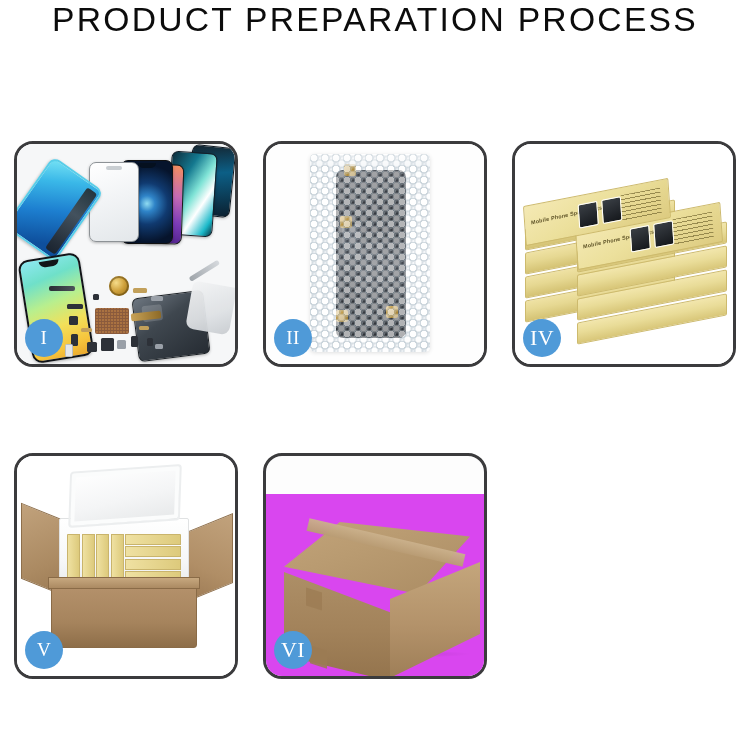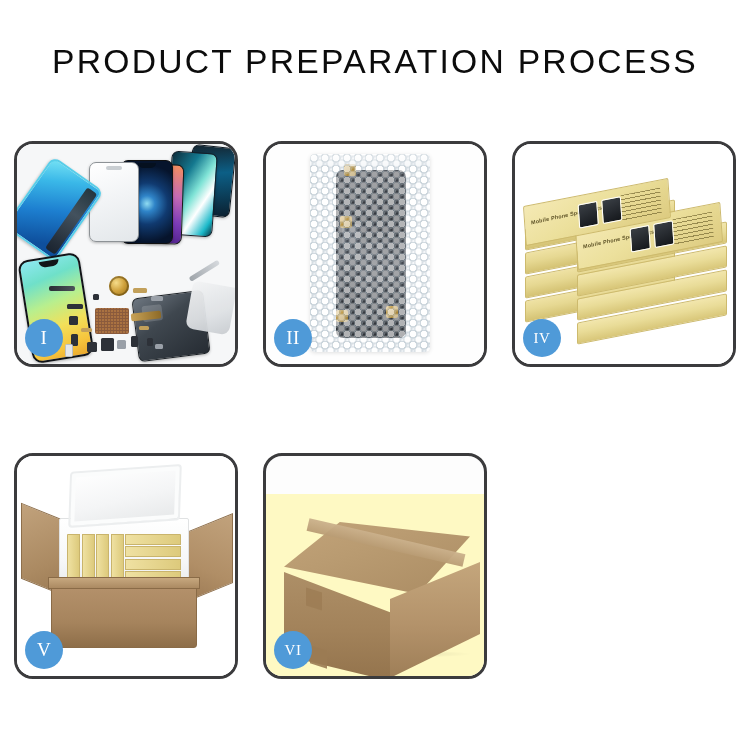--- a/index.html
+++ b/index.html
@@ -17,21 +17,20 @@
     width: 750px;
     height: 750px;
     background: #ffffff;
   }
 
   
   .header {
     position: absolute;
     top: 0; left: 0;
     width: 750px;
-    padding-top: 42px;
     text-align: center;
   }
 
   .title {
     font-size: 33px;
     font-weight: 500;
     letter-spacing: 2.2px;
     color: #0c0c0c;
     line-height: 40px;
     white-space: nowrap;
@@ -84,21 +83,21 @@
     border-radius: 50%;
     background: #4f9ad8;
     color: #ffffff;
     font-family: "Liberation Serif", serif;
     font-size: 19px;
     line-height: 38px;
     text-align: center;
     letter-spacing: 0.5px;
     z-index: 40;
   }
-  .badge.wide { font-size: 15px; }
+  .badge.wide { font-size: 22px; }
 
   
   .p1 { background: #f6f7f8; }
 
   .ph {
     position: absolute;
     border-radius: 9px;
     box-shadow: 0 1px 3px rgba(0,0,0,0.28);
     overflow: hidden;
   }
@@ -489,21 +488,21 @@
   }
   .ybar-col.vert { flex-direction: row; }
   .ybar-col.horz { flex-direction: column; }
   .ybar {
     background: linear-gradient(90deg,#efe1a2,#ddca7c);
     border:.5px solid #c9b46c;
     flex: 1 1 auto;
   }
 
   
-  .p6 { background:#fef9c3;margin-top:38px; }
+  .p6 { background:#d946ef;margin-top:38px; }
   .c6-top {
     position:absolute; left: 18px; top: 28px;
     width: 186px; height: 72px;
     background: linear-gradient(160deg,#c2a379 0%, #b99b71 40%, #ab8c63 100%);
     clip-path: polygon(30% 0%, 100% 20%, 72% 100%, 0% 62%);
     border:0;
   }
   .c6-left {
     position:absolute; left: 18px; top: 78px;
     width: 110px; height: 110px;

